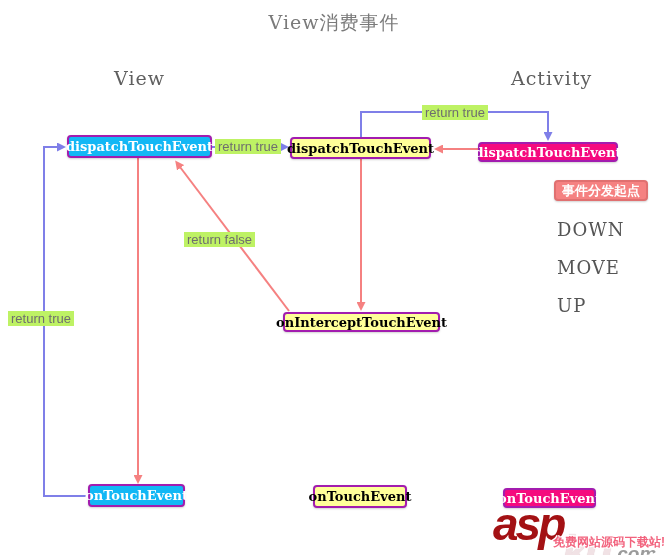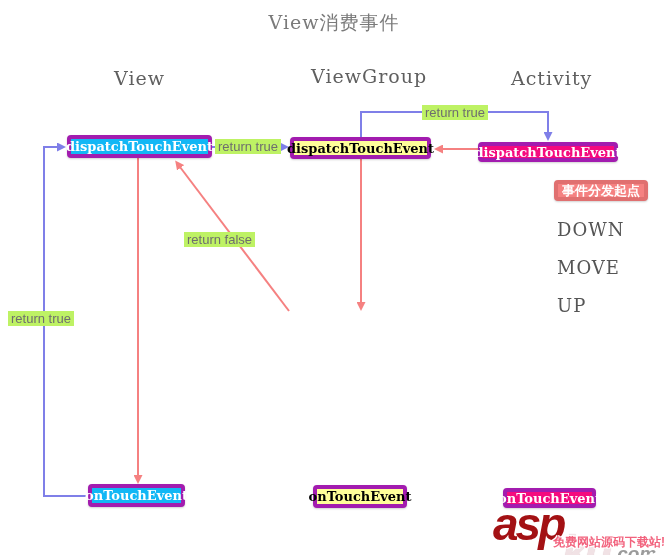--- a/index.html
+++ b/index.html
@@ -10,21 +10,21 @@
   .col-h{position:absolute;font-family:"DejaVu Serif", serif;font-size:19px;color:#5f5f5f;z-index:2;letter-spacing:1px;}
   #col-view{left:114px;top:67px;}
   #col-viewgroup{left:311px;top:65px;}
   #col-activity{left:511px;top:67px;}
   .ev{position:absolute;font-family:"DejaVu Serif", serif;font-size:18px;color:#555;letter-spacing:1px;z-index:2;}
   #ev-down{left:557px;top:219px;}
   #ev-move{left:557px;top:257px;}
   #ev-up{left:557px;top:295px;}
   svg.wires{position:absolute;left:0;top:0;z-index:1;}
   .box{position:absolute;z-index:3;display:flex;align-items:center;justify-content:center;
-       border:4px solid #a21caf;border-radius:4px;box-sizing:border-box;
+       border:2px solid #a21caf;border-radius:4px;box-sizing:border-box;
        font-family:"DejaVu Serif", serif;font-weight:bold;font-size:13px;white-space:nowrap;
        box-shadow:0 1px 2px rgba(0,0,0,.18);}
   .cyan{background:#12b7f5;color:#fff;}
   .yellow{background:#ffff99;color:#000;}
   .magenta{background:#f50a7e;color:#fff;}
   .salmon{background:#f58181;color:#fff;border-color:#e07070;}
   .purple{background:#928ee4;color:#fff;border-color:#7d78cf;}
   #view-dispatch{left:67px;top:135px;width:145px;height:23px;}
   #vg-dispatch{left:290px;top:137px;width:141px;height:22px;}
   #act-dispatch{left:478px;top:142px;width:140px;height:20px;}
@@ -49,21 +49,20 @@
          text-shadow:1px 1px 0 #fff,-1px -1px 0 #fff,1px -1px 0 #fff,-1px 1px 0 #fff;}
 </style>
 </head>
 <body>
 
 <div class="stage">
 
   <div class="title">View消费事件</div>
 
   <div class="col-h" id="col-view">View</div>
-  <div class="col-h" id="col-viewgroup">ViewGroup</div>
   <div class="col-h" id="col-activity">Activity</div>
 
   <svg class="wires" width="668" height="555" viewBox="0 0 668 555">
     <defs>
       <marker id="mb" markerWidth="9" markerHeight="9" refX="1" refY="4.5" orient="auto" markerUnits="userSpaceOnUse">
         <path d="M0,0 L9,4.5 L0,9 Z" fill="#7f7fe8"></path>
       </marker>
       <marker id="mr" markerWidth="9" markerHeight="9" refX="1" refY="4.5" orient="auto" markerUnits="userSpaceOnUse">
         <path d="M0,0 L9,4.5 L0,9 Z" fill="#f58181"></path>
       </marker>
@@ -75,20 +74,21 @@
 
     <path d="M 138 158 L 138 476" fill="none" stroke="#f58181" stroke-width="2" marker-end="url(#mr)"></path>
     <path d="M 361 159 L 361 303" fill="none" stroke="#f58181" stroke-width="2" marker-end="url(#mr)"></path>
     <path d="M 289 311 L 180 167" fill="none" stroke="#f58181" stroke-width="2" marker-end="url(#mr)"></path>
     <path d="M 478 149 L 442 149" fill="none" stroke="#f58181" stroke-width="2" marker-end="url(#mr)"></path>
   </svg>
 
   <div class="box cyan" id="view-dispatch">dispatchTouchEvent</div>
   <div class="box yellow" id="vg-dispatch">dispatchTouchEvent</div>
   <div class="box magenta" id="act-dispatch">dispatchTouchEvent</div>
+  <div class="box yellow" id="intercept">onInterceptTouchEvent</div>
   <div class="box cyan" id="view-ontouch">onTouchEvent</div>
   <div class="box yellow" id="vg-ontouch">onTouchEvent</div>
   <div class="box magenta" id="act-ontouch">onTouchEvent</div>
 
   <div class="box salmon" id="origin-badge">事件分发起点</div>
 
   <div class="ev" id="ev-down">DOWN</div>
   <div class="ev" id="ev-move">MOVE</div>
   <div class="ev" id="ev-up">UP</div>
 

